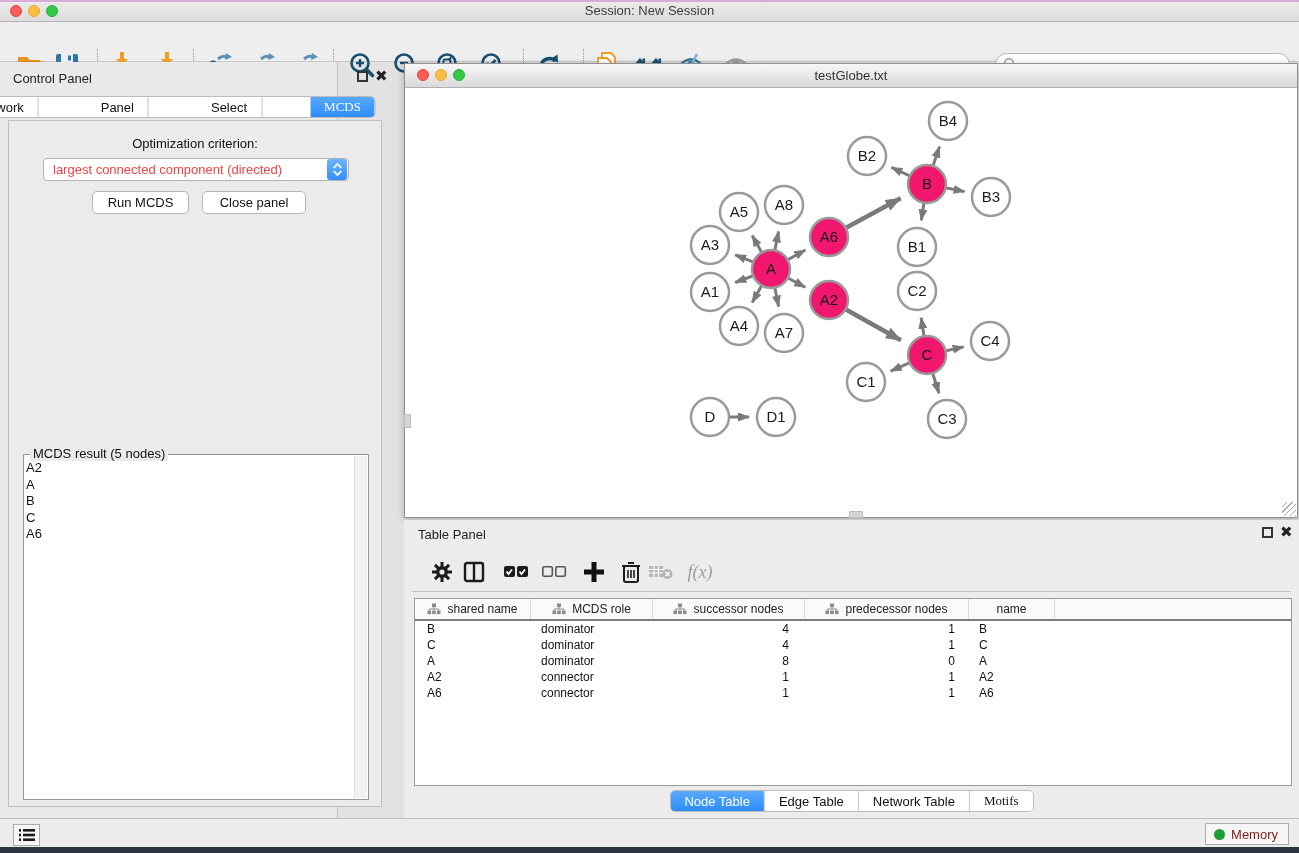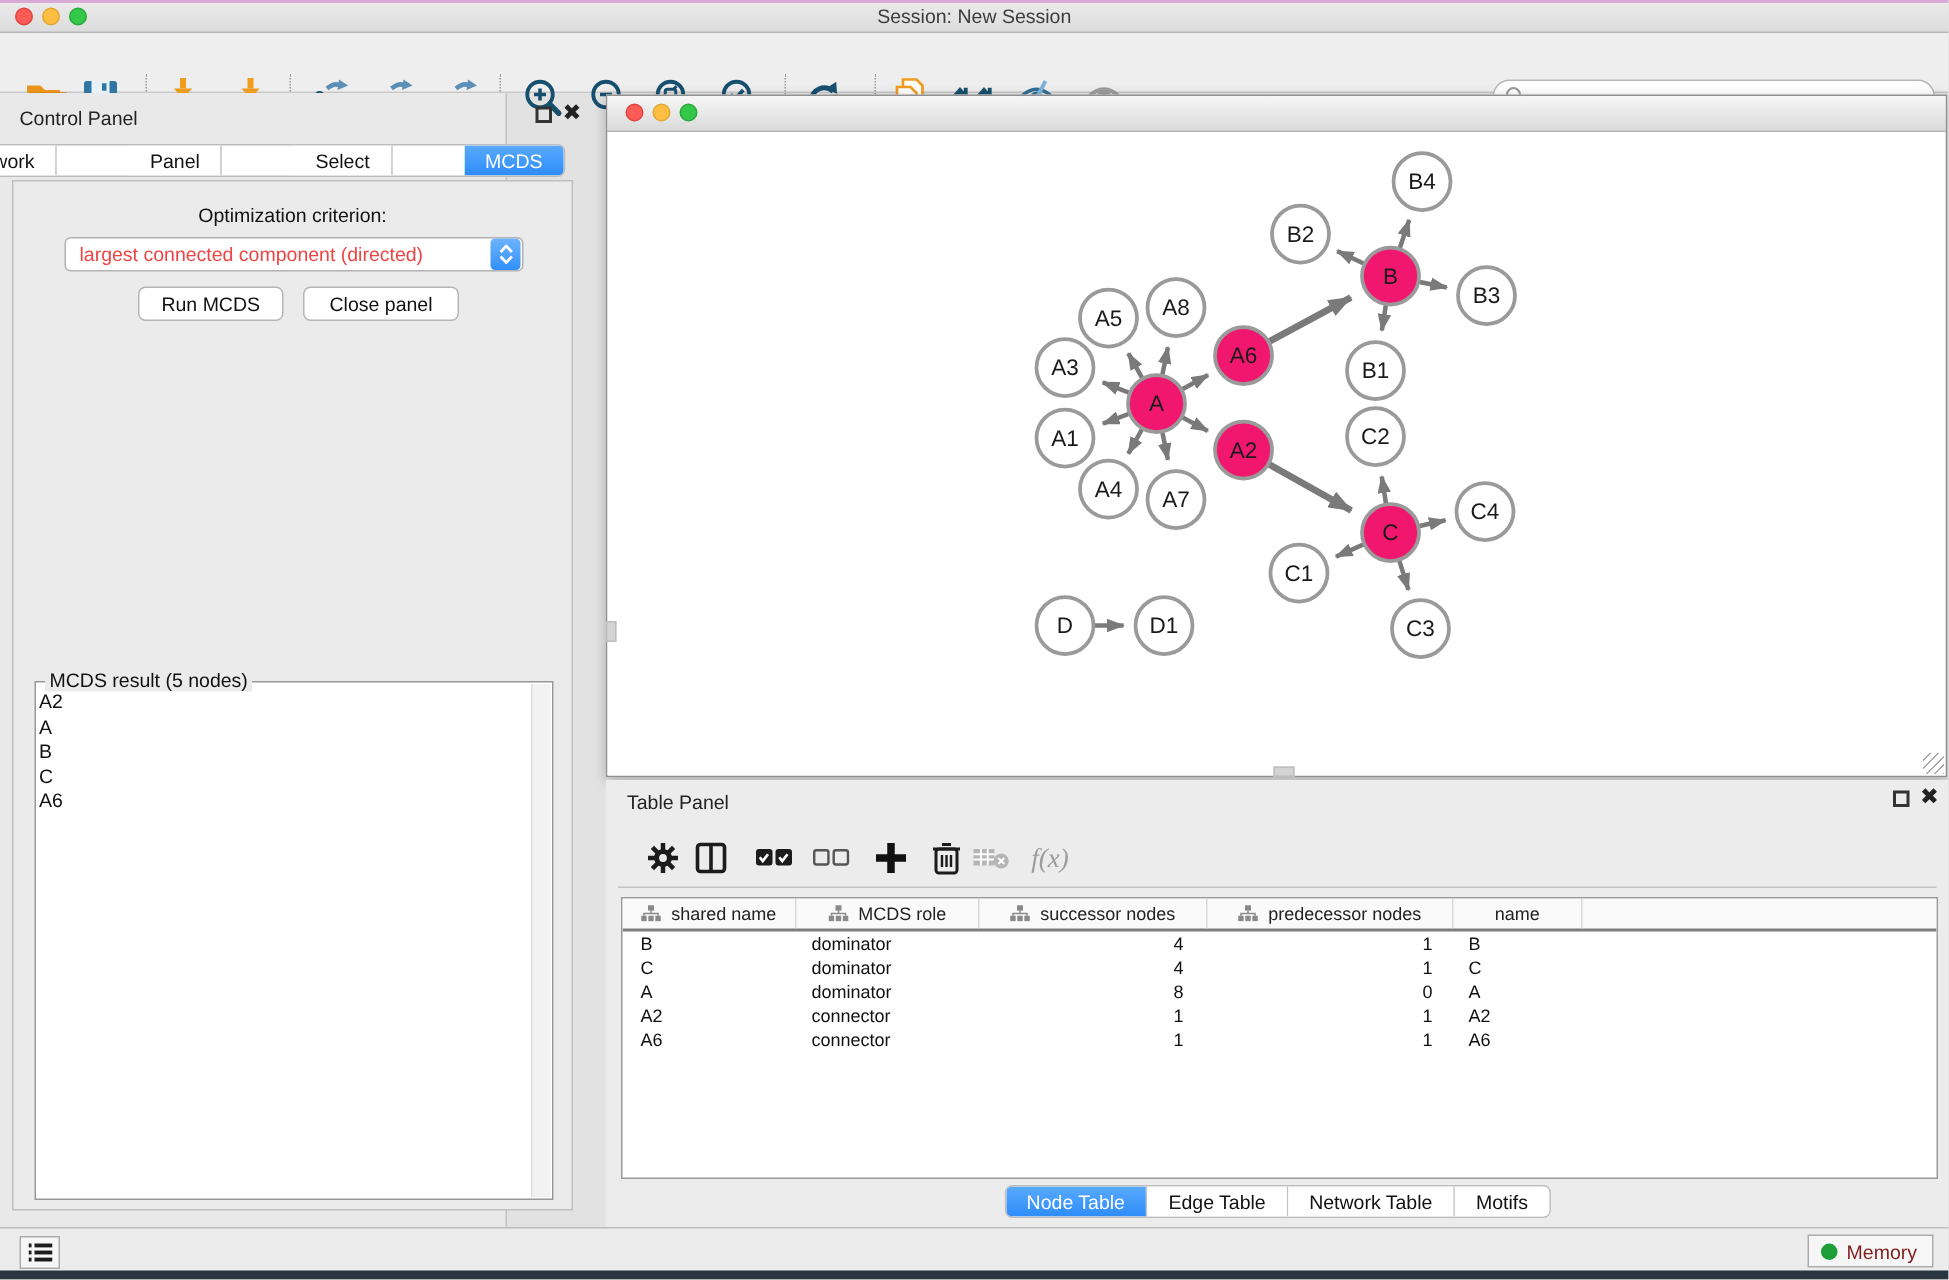--- a/index.html
+++ b/index.html
@@ -24,21 +24,21 @@
   .searchbox input { border:none; outline:none; flex:1; font-size:12px; background:transparent; height:18px; font-family:inherit; }
 
   
   .control-panel { position:absolute; left:0; top:62px; width:338px; height:756px; background:#e9e9e9; border-right:1px solid #c2c2c2; }
   .cp-header { position:absolute; left:0; top:0; width:100%; height:30px; }
   .cp-header .cp-title { position:absolute; left:13px; top:9px; font-size:13px; color:#222; }
   .panel-float { position:absolute; top:9px; width:11px; height:11px; border:2px solid #333; }
   .panel-close { position:absolute; top:6px; font-size:15px; font-weight:700; color:#222; line-height:16px; }
   .seg-tabs { position:absolute; display:flex; border:1px solid #bcbcbc; border-radius:5px; overflow:hidden; background:#fff; height:22px; }
   .seg-tab { display:flex; align-items:center; justify-content:center; padding:0 14px; font-size:13px; background:#fff; border-right:1px solid #c4c4c4; color:#111; }
-  .seg-tab:last-child { border-right:none; }
+  .seg-tab:last-child { border-right:none;font-family:Liberation Serif, serif; }
   .seg-tab.selected { background:linear-gradient(#58aafd,#2e8cfa); color:#fff; }
   .cp-tabs { left:50%; transform:translateX(-50%); top:34px;gap:48px; }
   .cp-content { position:absolute; left:8px; top:58px; width:374px; height:687px; background:#ebebeb; border:1px solid #bfbfbf; }
   .opt-label { position:absolute; top:15px; width:100%; text-align:center; font-size:13px; color:#111; }
   .dropdown { position:absolute; left:34px; top:37px; width:306px; height:23px; background:#fff; border:1px solid #b2b2b2; border-radius:4px; display:flex; align-items:center; }
   .dropdown .dd-text { flex:1; padding-left:9px; font-size:13px; color:#ef4444; white-space:nowrap; overflow:hidden; }
   .dd-stepper { width:20px; height:21px; margin-right:1px; border-radius:3px; background:linear-gradient(#6cb3fc,#3390f9); display:flex; flex-direction:column; align-items:center; justify-content:center; gap:1px; }
   .btn { position:absolute; height:23px; background:#fff; border:1px solid #b5b5b5; border-radius:5px; font-size:13px; color:#111; display:flex; align-items:center; justify-content:center; font-family:inherit; }
   .mcds-fieldset { position:absolute; left:14px; top:333px; width:346px; height:346px; border:1px solid #979797; background:#fff; }
   .mcds-legend { position:absolute; left:6px; top:-9px; background:#ebebeb; padding:0 3px; font-size:13px; color:#111; }
@@ -281,20 +281,21 @@
       <div class="mcds-scroll"></div>
     </div>
   </div>
 </div>
 
 <div class="net-window">
   <div class="net-titlebar">
     <span class="tl red" style="left:12px; top:5px;"></span>
     <span class="tl yellow" style="left:30px; top:5px;"></span>
     <span class="tl green" style="left:48px; top:5px;"></span>
+    <span class="title">testGlobe.txt</span>
   </div>
   <div class="net-canvas">
     <svg id="graph-svg" width="892" height="429" viewBox="0 0 892 429">
       <defs>
         <marker id="arrow-m" markerUnits="userSpaceOnUse" markerWidth="12" markerHeight="9" refX="11" refY="4.5" orient="auto">
             <path d="M0 0 L12 4.5 L0 9 Z" fill="#7a7a7a"></path>
           </marker>
         <marker id="arrow-b" markerUnits="userSpaceOnUse" markerWidth="16" markerHeight="12" refX="15" refY="6" orient="auto">
             <path d="M0 0 L16 6 L0 12 Z" fill="#7a7a7a"></path>
           </marker>

